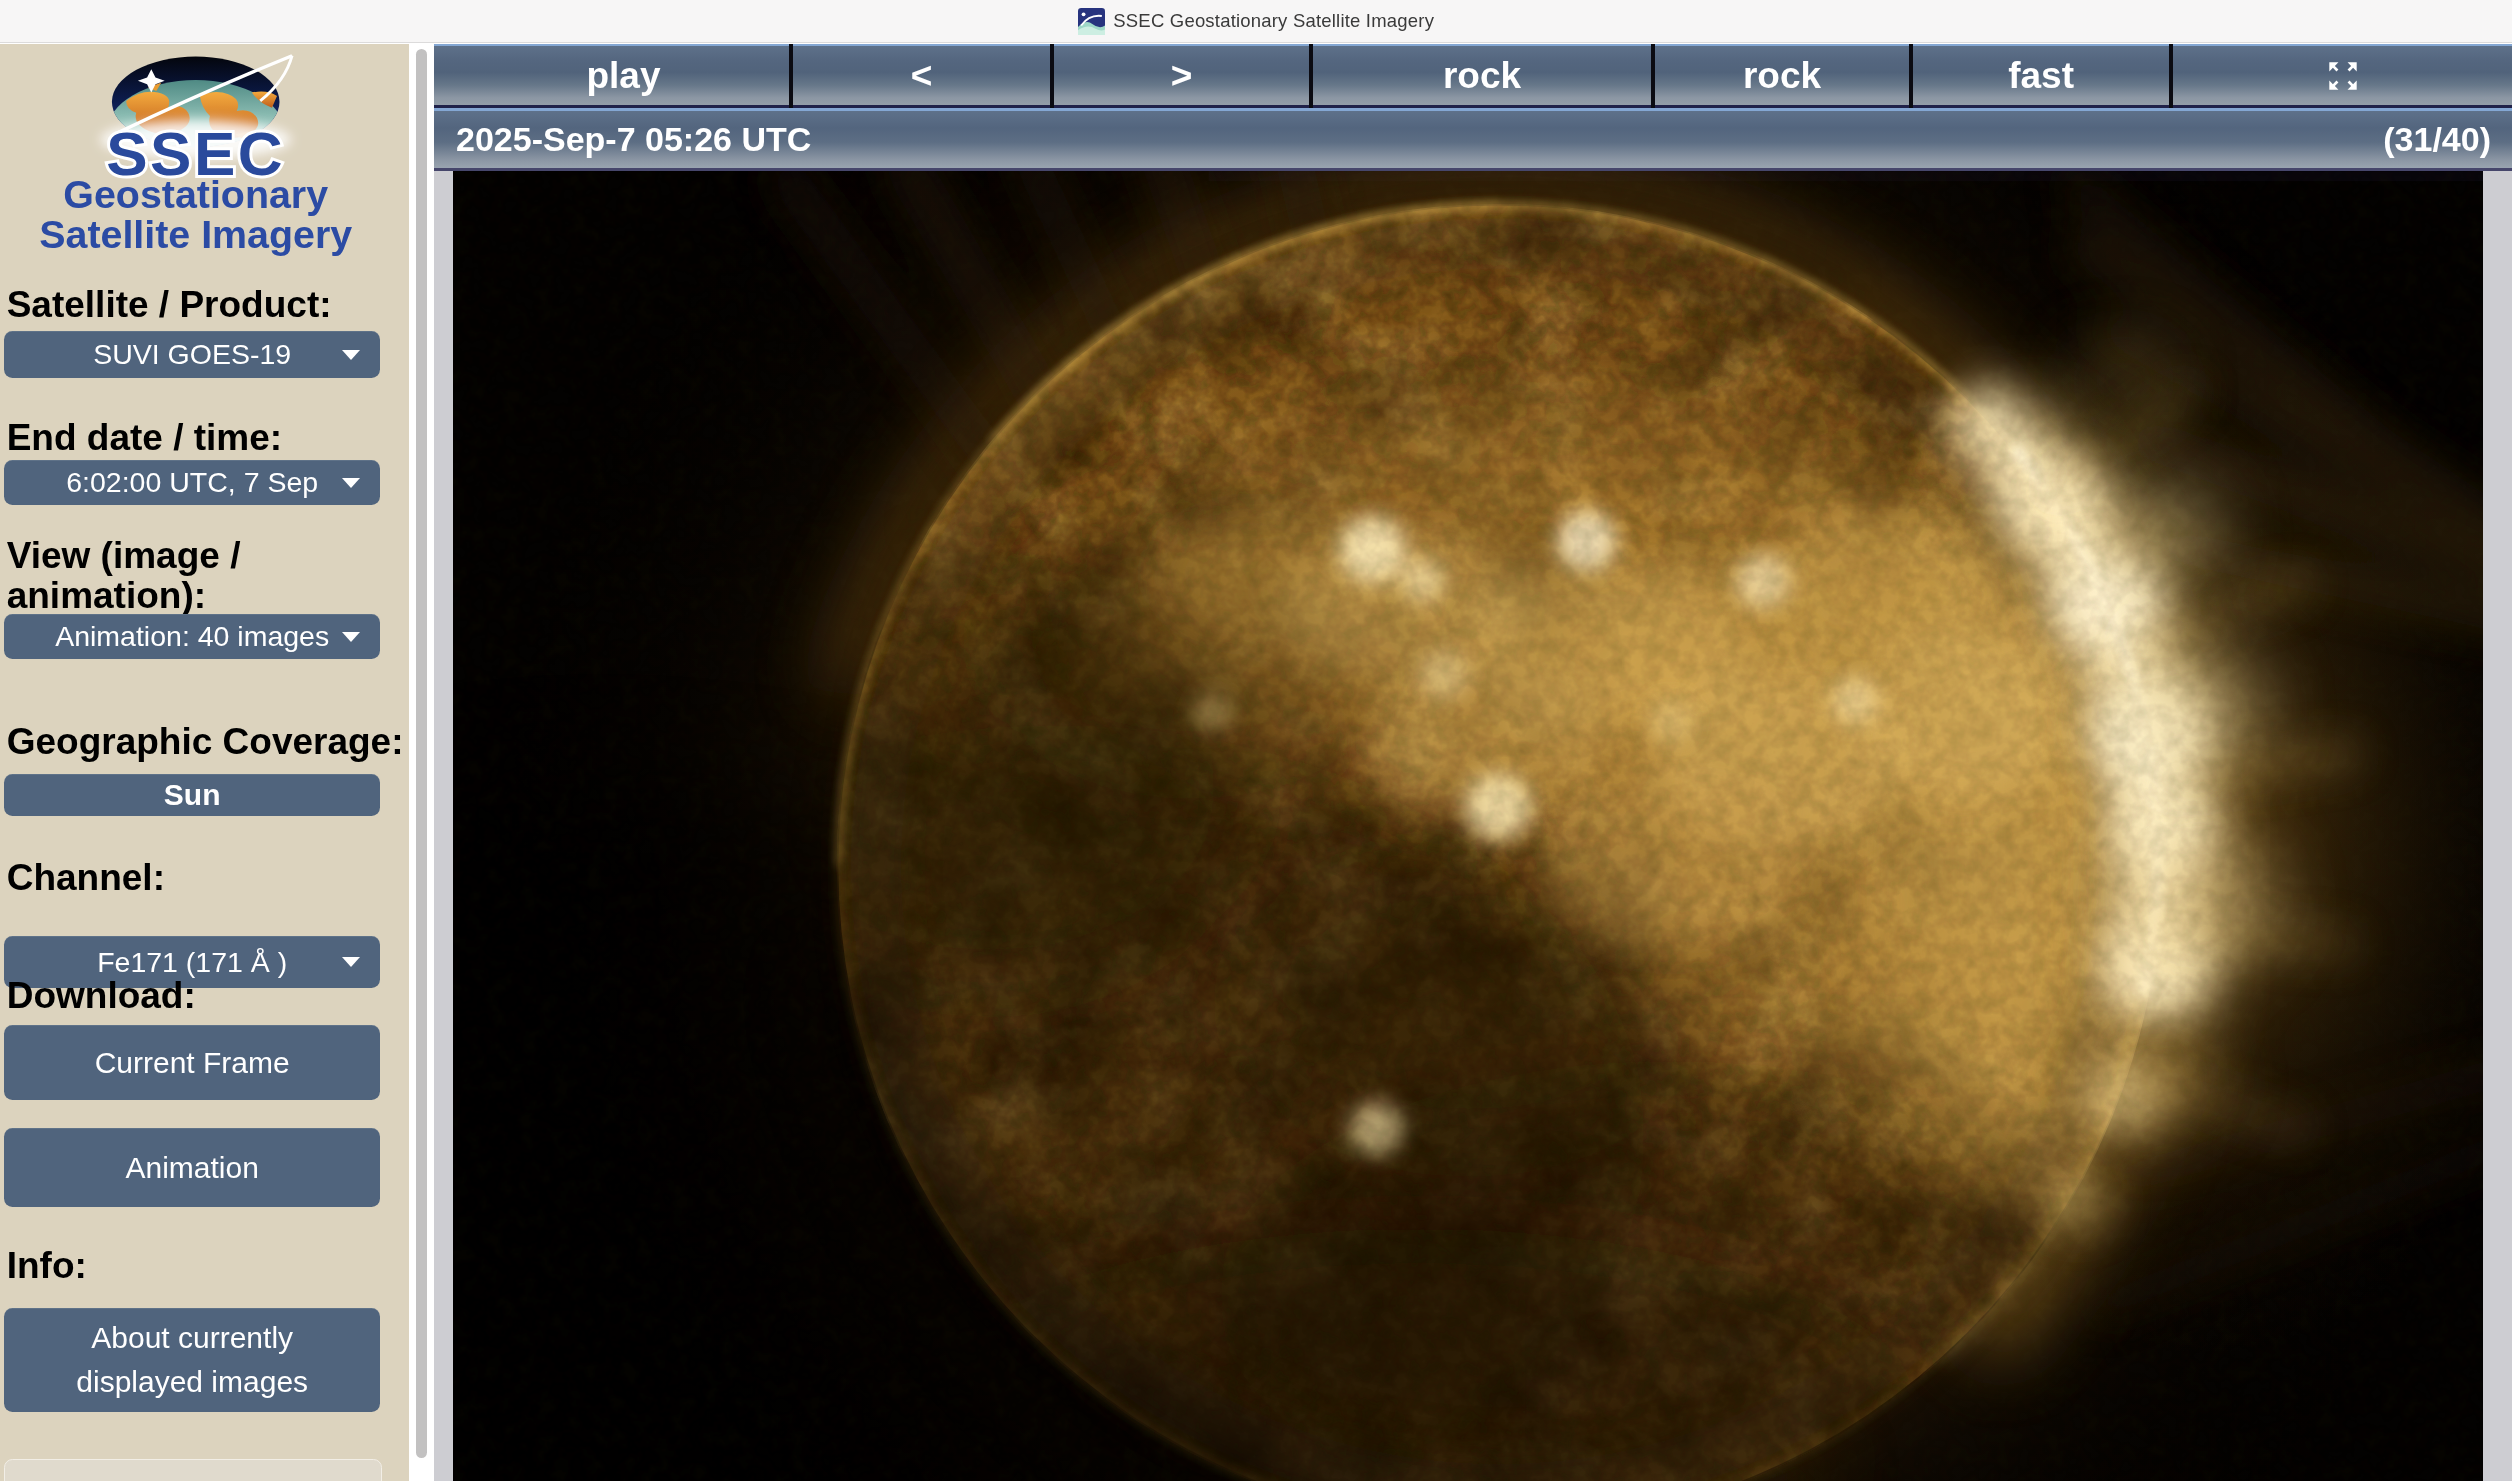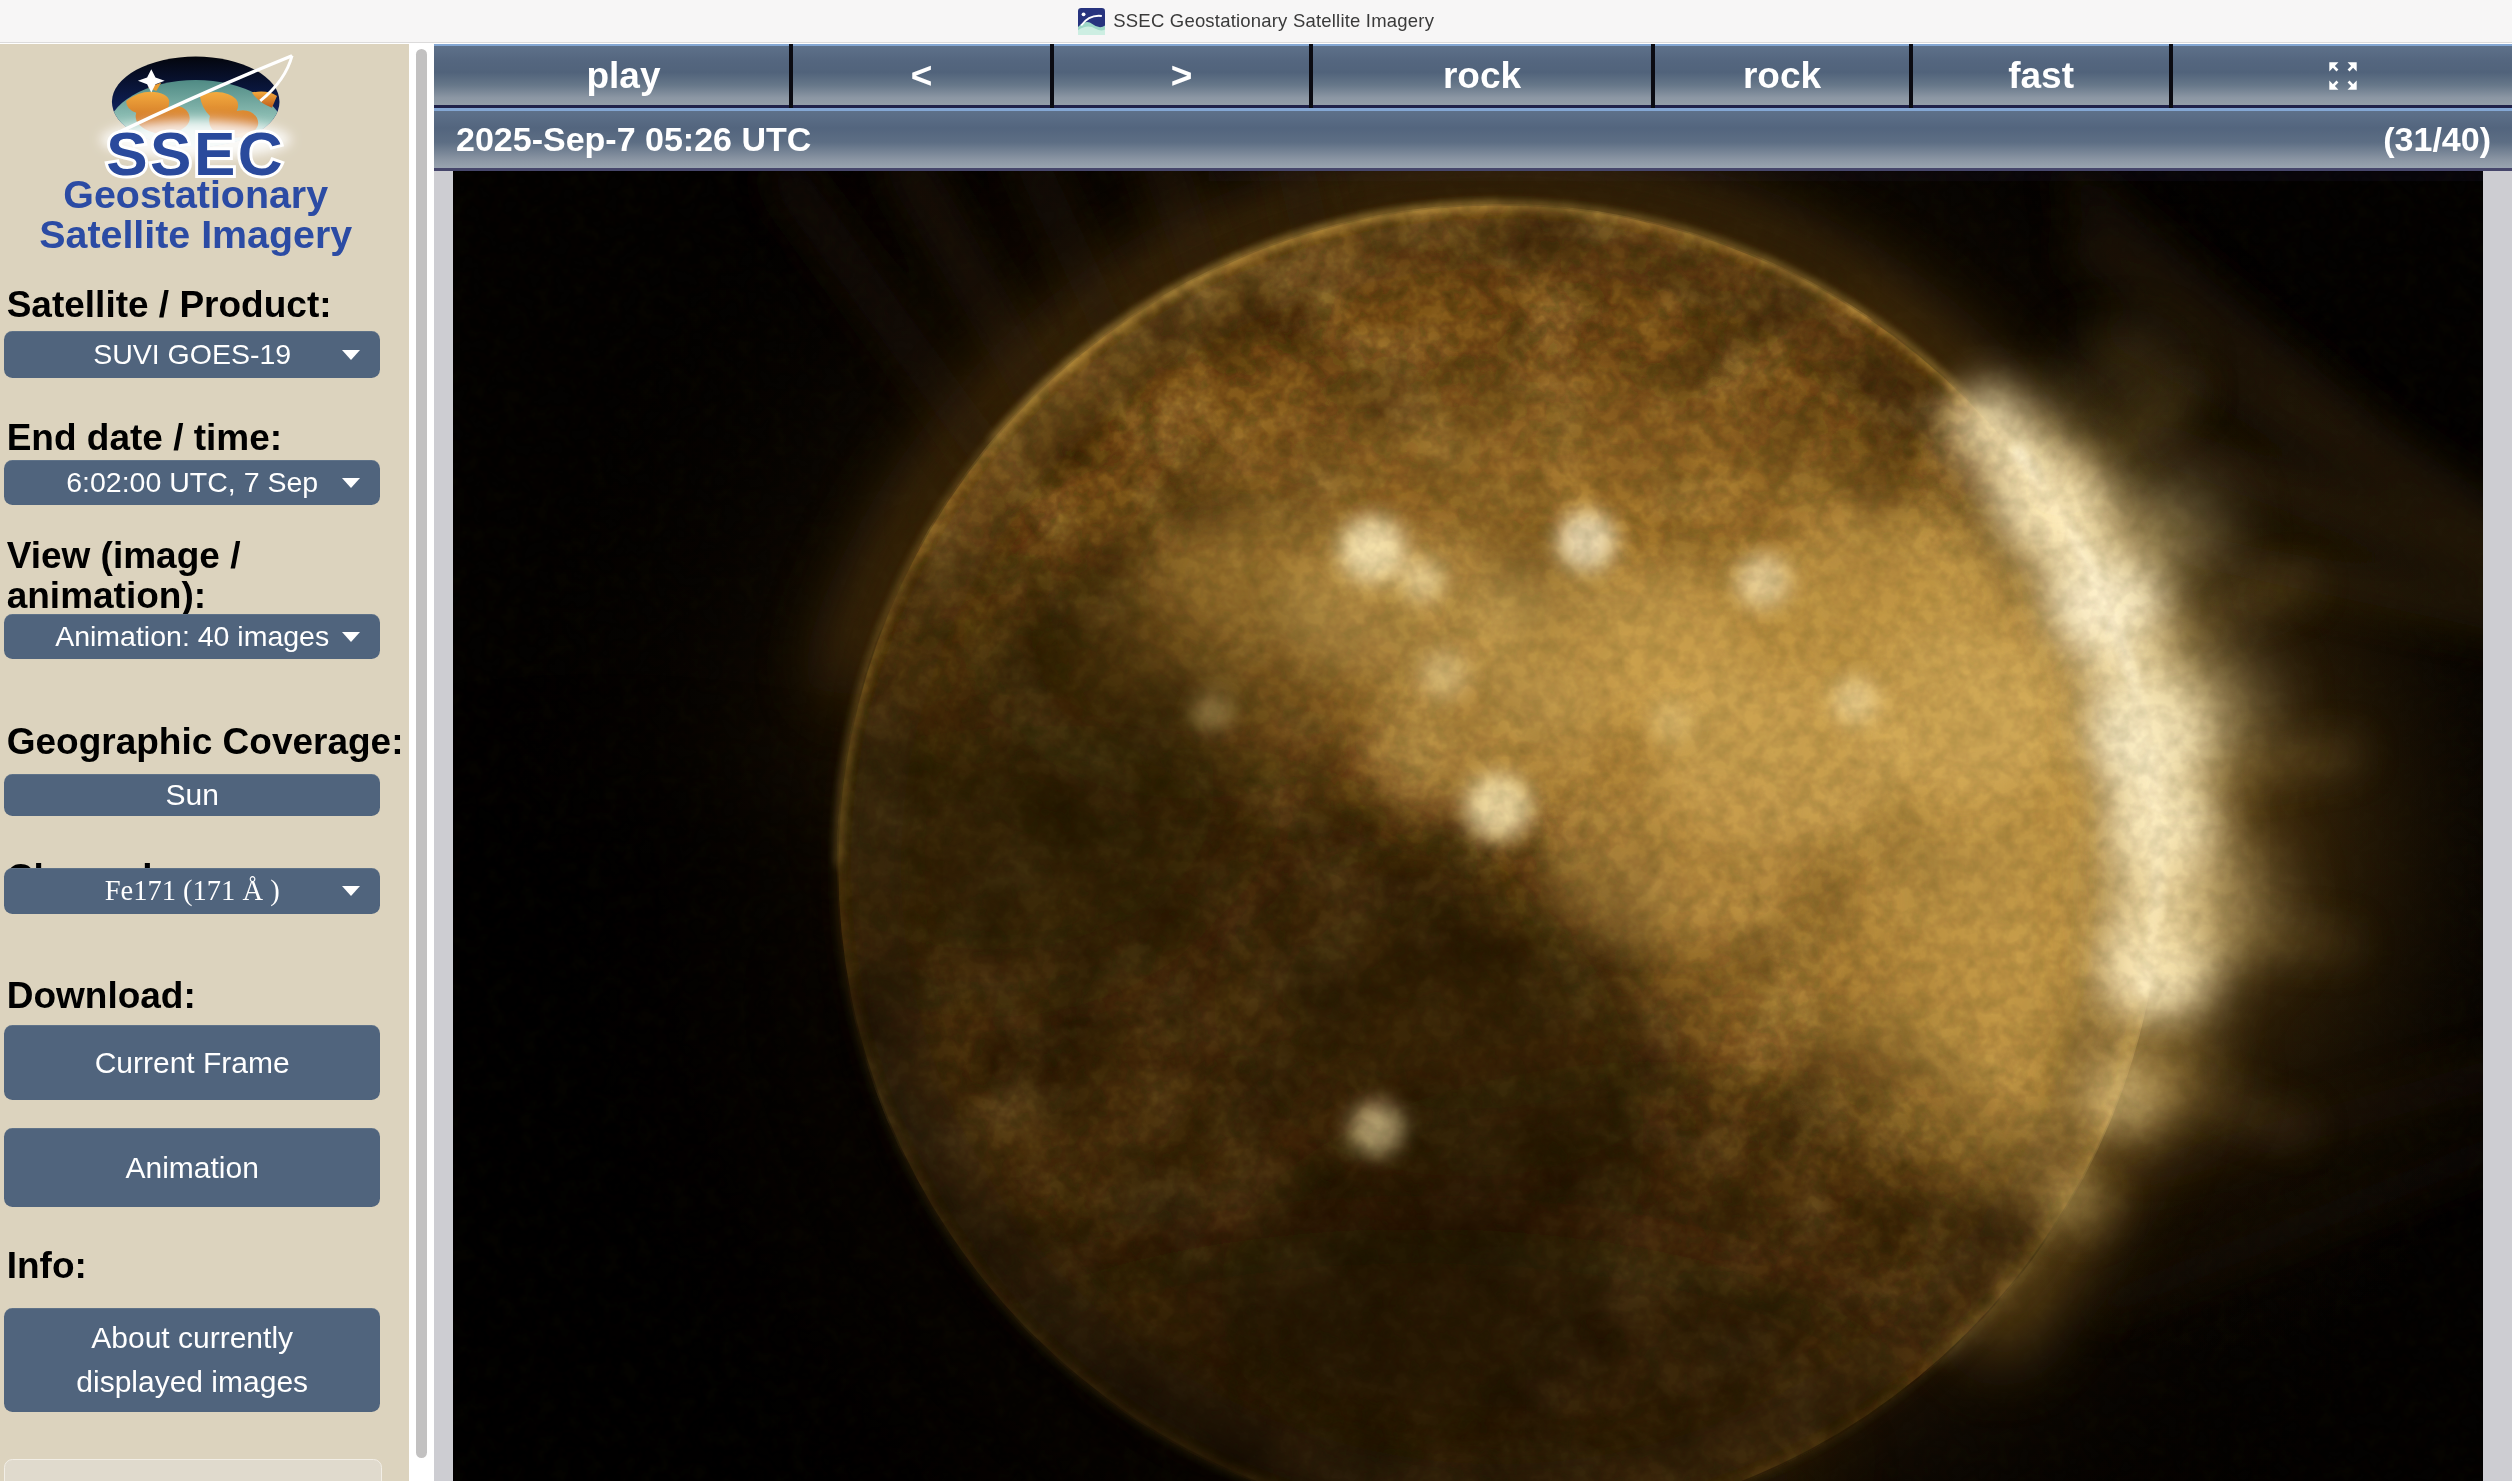--- a/index.html
+++ b/index.html
@@ -92,23 +92,23 @@
         <text x="233" y="243" text-anchor="middle" font-family="Liberation Sans, sans-serif" font-weight="bold" font-size="47" fill="#2b4ba4">Satellite Imagery</text>
       </svg>
     </div>
     <div class="lbl" style="top:241px;">Satellite / Product:</div>
     <div class="dd" style="top:287px;height:47px;">SUVI GOES-19<span class="tri"></span></div>
     <div class="lbl" style="top:374px;">End date / time:</div>
     <div class="dd" style="top:416px;height:45px;">6:02:00 UTC, 7 Sep<span class="tri"></span></div>
     <div class="lbl" style="top:492px;">View (image /<br>animation):</div>
     <div class="dd" style="top:570px;height:45px;">Animation: 40 images<span class="tri"></span></div>
     <div class="lbl" style="top:678px;">Geographic Coverage:</div>
-    <div class="sbtn" style="top:730px;height:42px;">Sun</div>
+    <div class="sbtn" style="top:730px;height:42px;font-weight:bold;">Sun</div>
     <div class="lbl" style="top:814px;">Channel:</div>
-    <div class="dd" style="top:824px;height:46px;font-family:Liberation Serif, serif;">Fe171 (171 Å )<span class="tri"></span></div>
+    <div class="dd" style="top:892px;height:52px;">Fe171 (171 Å )<span class="tri"></span></div>
     <div class="lbl" style="top:932px;">Download:</div>
     <div class="sbtn" style="top:981px;height:75px;">Current Frame</div>
     <div class="sbtn" style="top:1084px;height:79px;">Animation</div>
     <div class="lbl" style="top:1202px;">Info:</div>
     <div class="sbtn" style="top:1244px;height:104px;text-align:center;line-height:44px;margin-top:20px;">About currently<br>displayed images</div>
     <div style="position:absolute;left:4.2px;top:1415px;width:376px;height:50px;background:#e0dacd;border:1.7px solid #f2eee6;border-radius:8.4px;"></div>
   </div>
   <div class="scrolltrack">
     <div class="scrollthumb"></div>
   </div>

